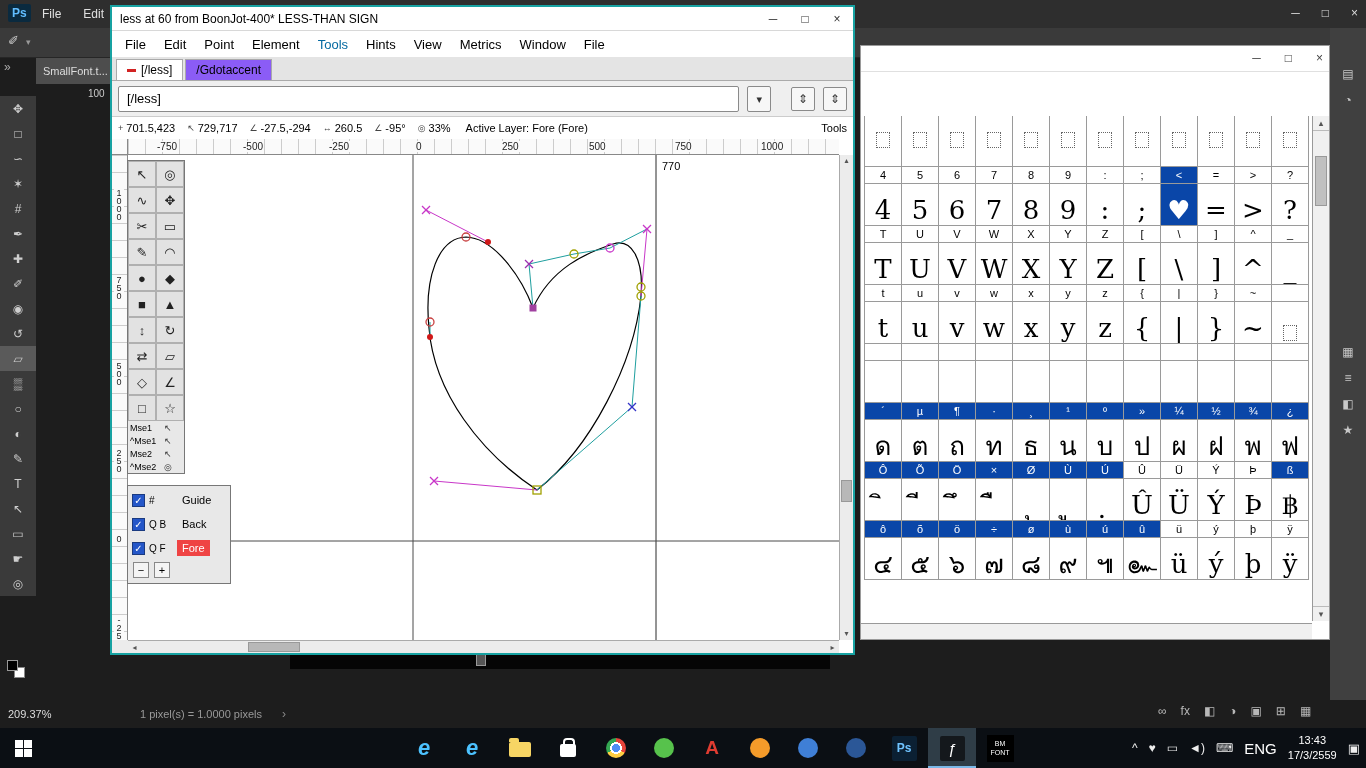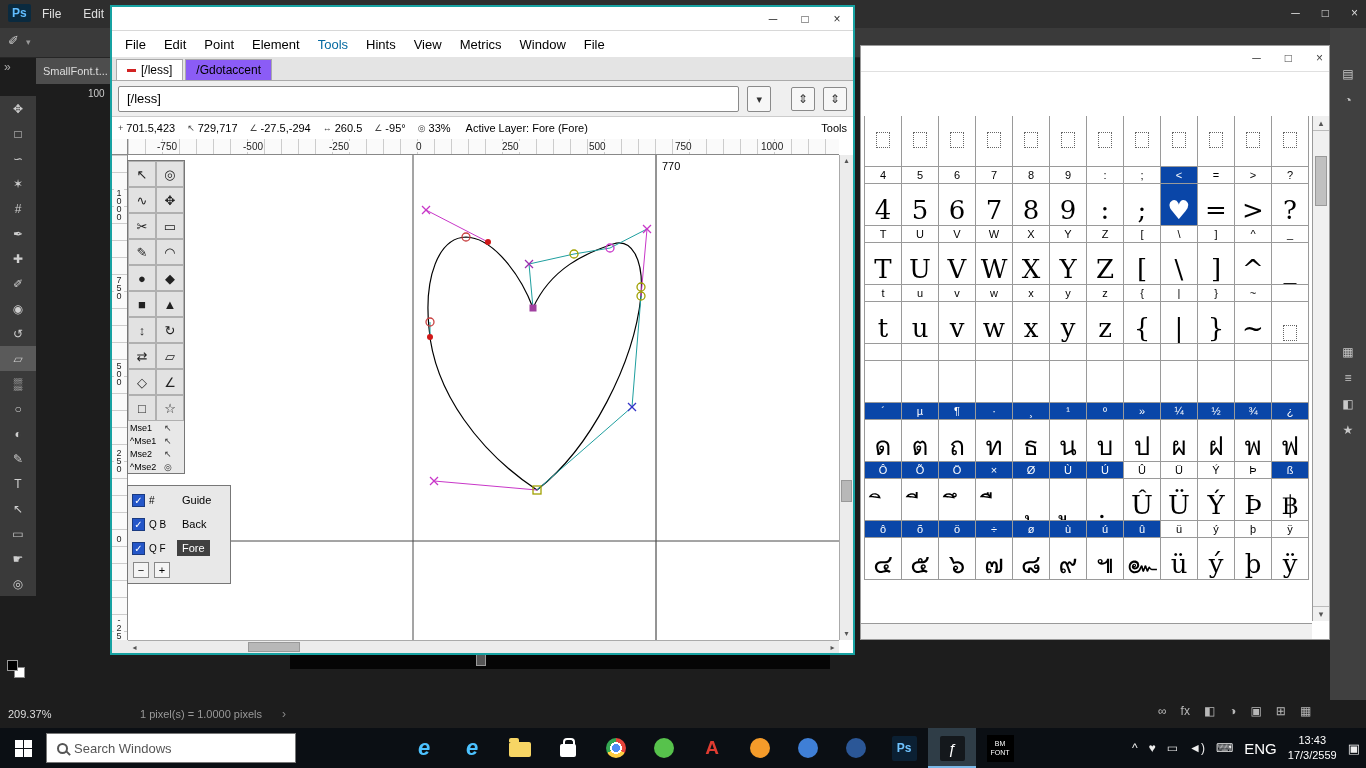--- a/index.html
+++ b/index.html
@@ -94,21 +94,21 @@
   .ff-tool{height:26px;border:1px solid #b0b0b0;background:#e2e2e2;display:flex;align-items:center;justify-content:center;font-size:13px;color:#222}
   .mse-row{display:flex;align-items:center;height:13px;background:#e8e8e8;padding:0 2px;gap:2px}
   .mse-label{font-size:9px;color:#000;width:32px}
   .mse-icon{font-size:9px;color:#333}
   
   .ff-layers{position:absolute;left:15px;top:478px;width:104px;background:#e8e8e8;border:1px solid #777;padding:2px}
   .lay-row{display:flex;align-items:center;height:24px;gap:4px;padding:0 2px}
   .cb{width:13px;height:13px;background:#2456c8;border:1px solid #1a3a80;color:#fff;font-size:10px;line-height:12px;text-align:center;flex:none}
   .lay-cols{font-size:10px;color:#000;width:24px;flex:none}
   .lay-label{font-size:11px;color:#000;padding:2px 5px}
-  .lay-row.active .lay-label{background:#404040;color:#fff}
+  .lay-row.active .lay-label{background:#ef4444;color:#fff}
   .lay-btns{display:flex;gap:5px;padding:2px 3px 3px}
   .lay-btn{width:16px;height:16px;border:1px solid #888;background:#f4f4f4;text-align:center;line-height:14px;font-size:11px;color:#000}
   
   #taskbar{position:absolute;left:0;top:728px;width:1366px;height:40px;background:#0b0f14}
   #start-btn{position:absolute;left:0;top:0;width:46px;height:40px;display:flex;align-items:center;justify-content:center}
   .win-logo{width:17px;height:17px;display:grid;grid-template-columns:8px 8px;grid-template-rows:8px 8px;gap:1px}
   .win-logo span{background:#fff}
   #search-box{position:absolute;left:46px;top:5px;width:250px;height:30px;background:#fff;border:1px solid #777;display:flex;align-items:center}
   .mag-icon{width:11px;height:11px;border:2px solid #555;border-radius:50%;position:relative;margin:0 6px 0 10px;flex:none}
   .mag-icon::after{content:"";position:absolute;width:6px;height:2px;background:#555;transform:rotate(45deg);right:-5px;bottom:-2px}
@@ -503,20 +503,21 @@
   <div class="fv-vscroll">
     <span class="arr">▴</span>
     <span class="fv-thumb"></span>
     <span class="arr dn">▾</span>
   </div>
   <div class="fv-hscroll"></div>
 </div>
 
 <div id="ff-edit">
   <div class="ffe-title">
+    <span class="t">less at 60 from BoonJot-400* LESS-THAN SIGN</span>
     <div class="ffe-btns">
 
     <span class="ffe-btn">─</span>
         <span class="ffe-btn">□</span>
         <span class="ffe-btn">×</span>
       </div>
   </div>
   <div class="ffe-menubar">
 
   <span class="ffe-menu">File</span>
@@ -767,24 +768,20 @@
 
 <div id="taskbar">
   <div id="start-btn">
     <span class="win-logo">
         <span></span>
         <span></span>
         <span></span>
         <span></span>
       </span>
   </div>
-  <div id="search-box">
-    <span class="mag-icon"></span>
-    <span class="ph">Search Windows</span>
-  </div>
   <div id="tb-apps">
 
   <div class="tb-app ic-edge" style="color: rgb(76, 194, 255);">
         <span class="tb-glyph">e</span>
       </div>
       <div class="tb-app ic-edge" style="color: rgb(76, 194, 255);">
         <span class="tb-glyph">e</span>
       </div>
       <div class="tb-app ic-folder">
         <span class="tb-glyph"></span>

